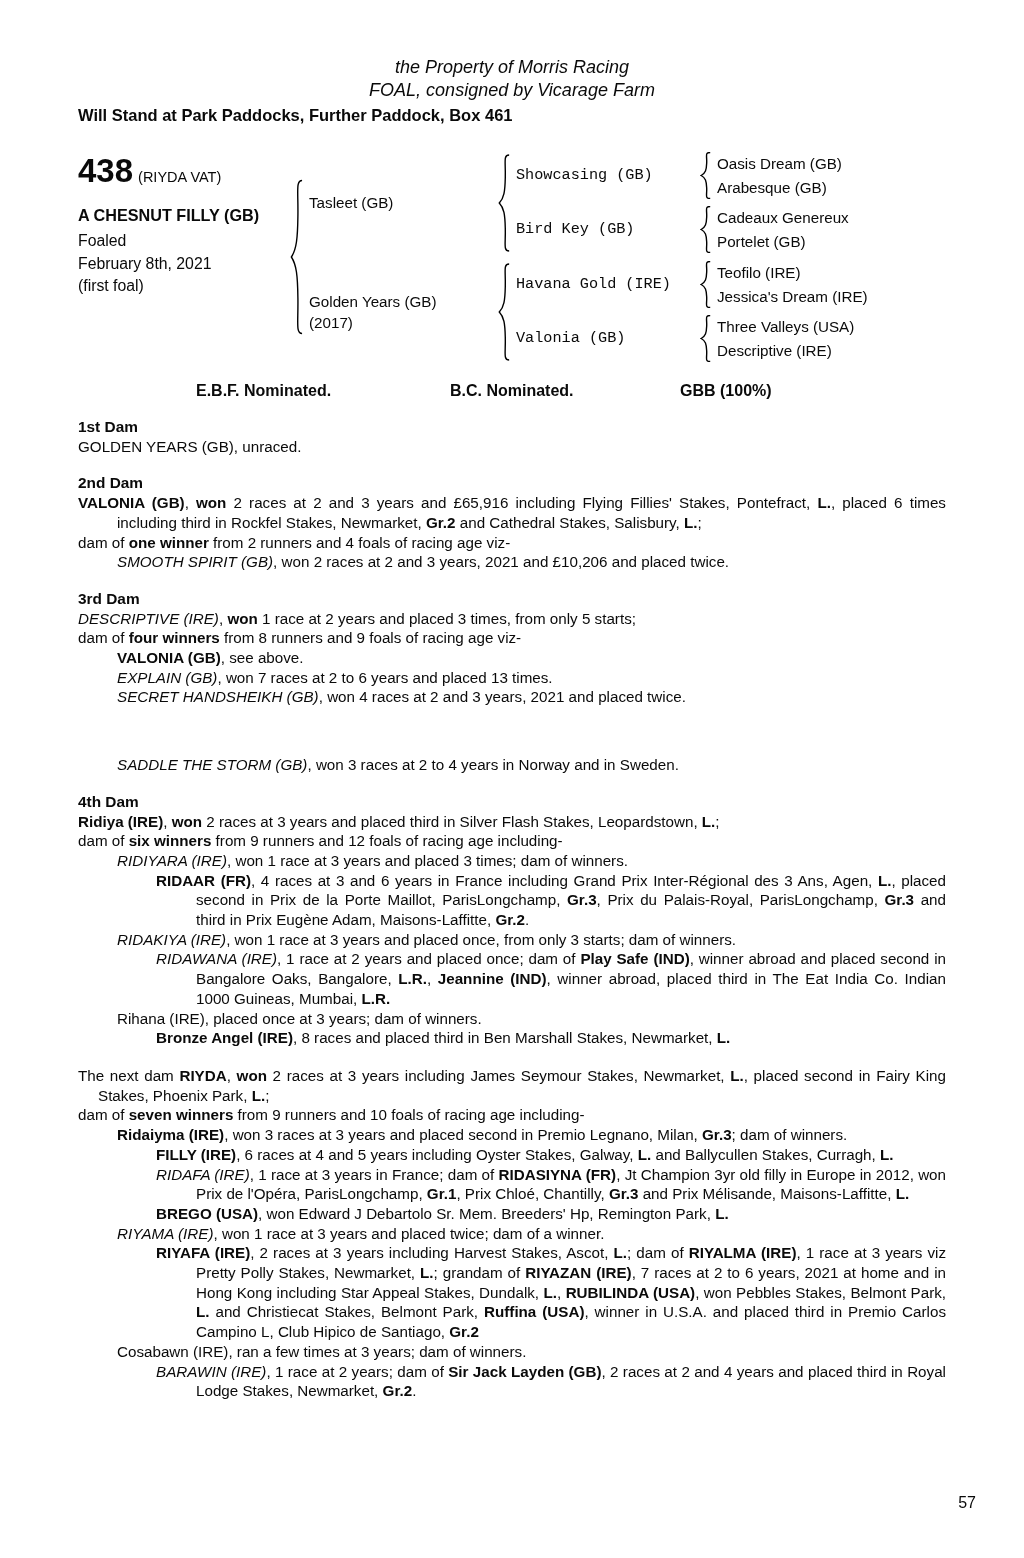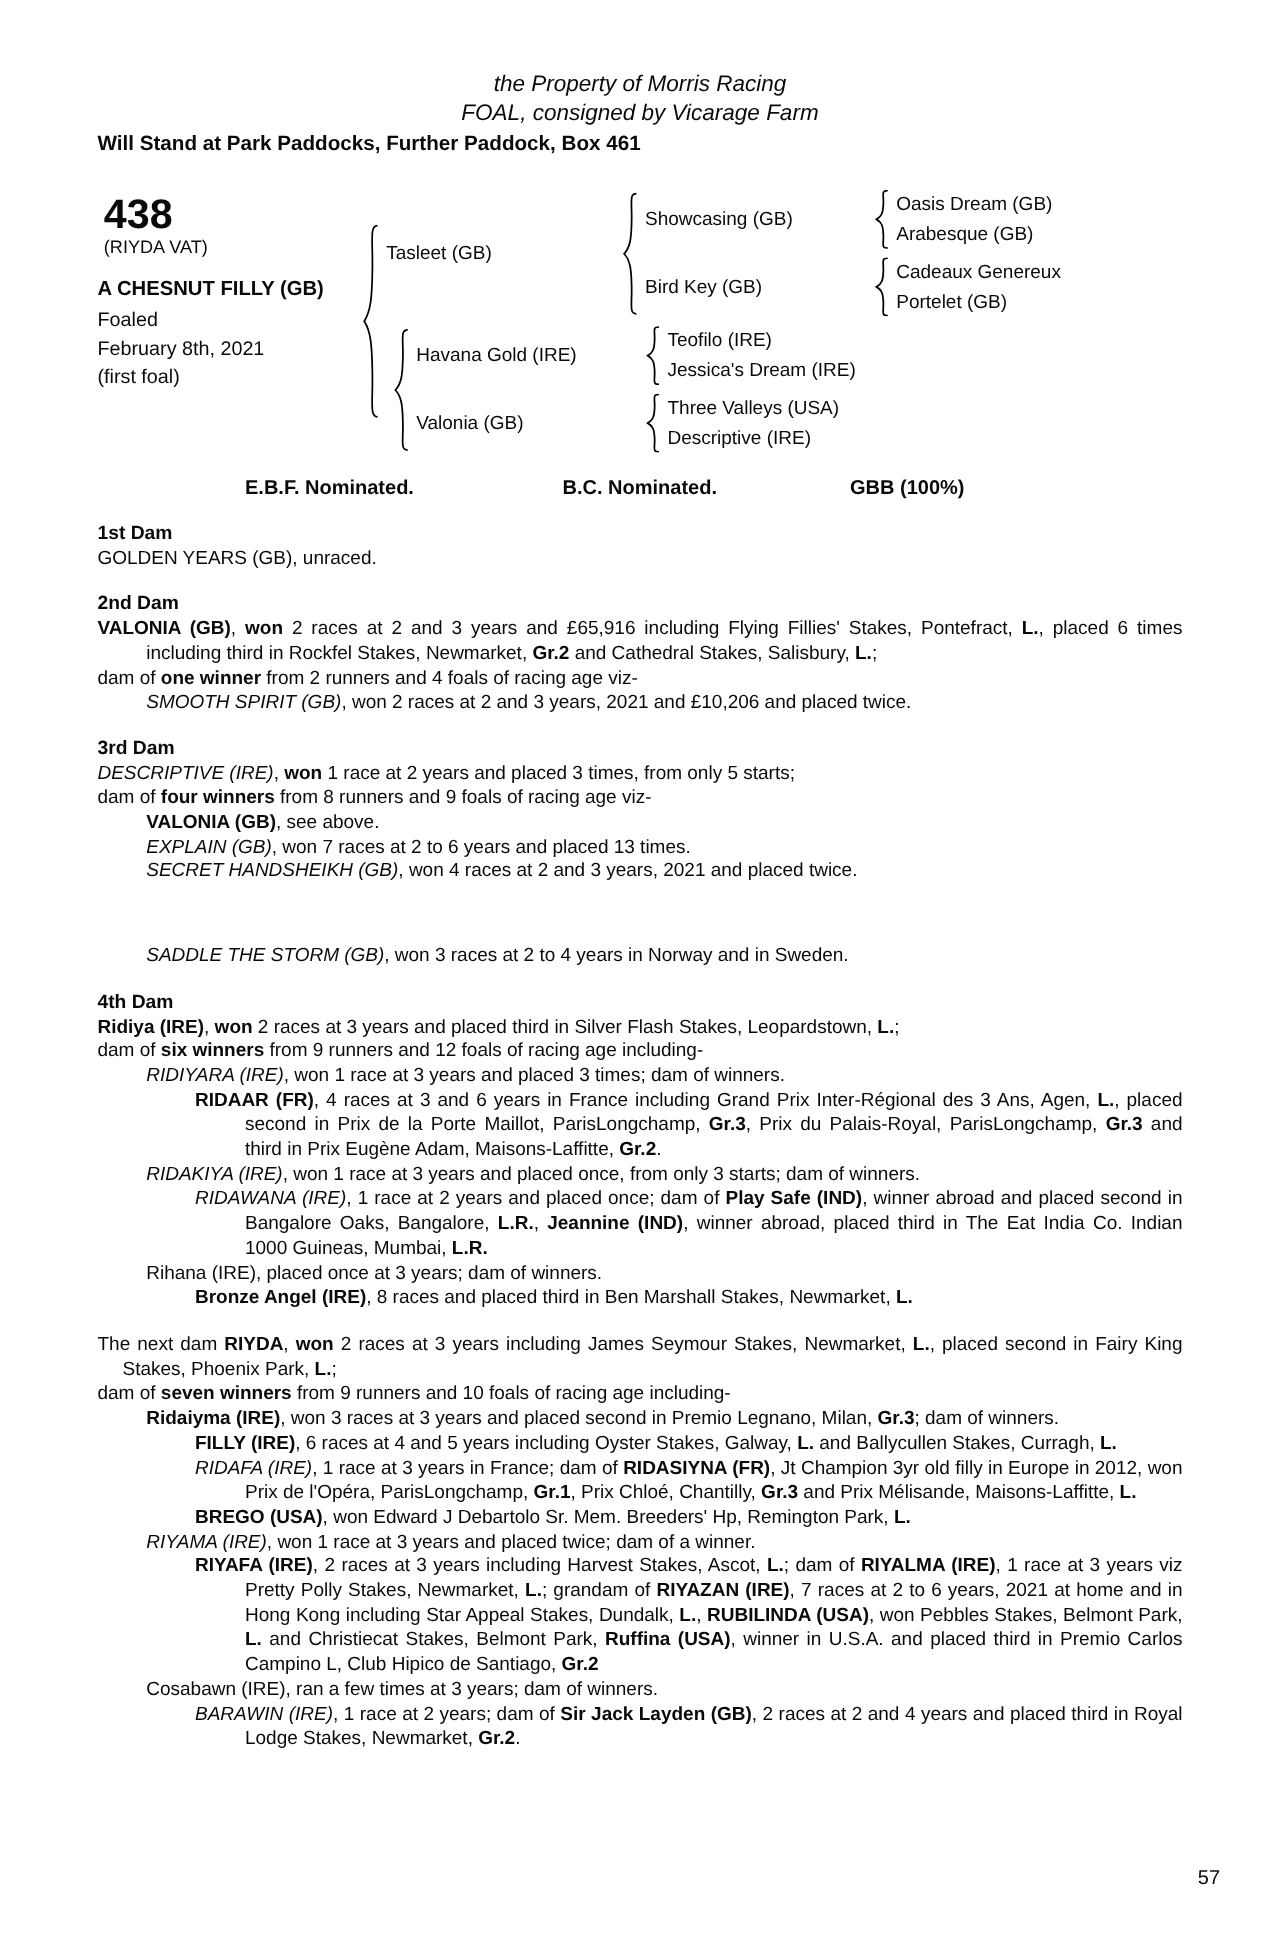--- a/index.html
+++ b/index.html
@@ -9,33 +9,33 @@
     font-family:"Liberation Sans","DejaVu Sans",sans-serif;
     padding:56px 78px 0 78px;
   }
   
   .hdr{text-align:center;font-style:italic;font-size:18px;line-height:23px;}
   .stand{font-weight:bold;font-size:16.5px;line-height:22px;margin-top:2px;}
 
   
   .pedigree-row{display:flex;margin-top:26px;}
   .lot-col{width:212px;flex:none;}
-  .lot-line{display:flex;align-items:baseline;flex-direction:column;}
+  .lot-line{display:flex;align-items:baseline;}
   .lot-num{font-size:33px;font-weight:bold;}
   .lot-vat{font-size:14.5px;margin-left:5px;}
   .lot-desc{margin-top:14px;font-size:15.8px;line-height:22.5px;}
   .lot-desc .name{font-weight:bold;font-size:16.2px;line-height:22px;margin-bottom:4px;width:200px;}
 
   .tree{display:flex;align-items:center;font-size:15.2px;flex:1;}
   .halves{display:flex;flex-direction:column;gap:8px;}
   .half{display:flex;align-items:center;}
   .quarters{display:flex;flex-direction:column;gap:7px;}
   .quarter{display:flex;align-items:center;}
   .g1slot{width:183px;line-height:21px;}
-  .g2slot{width:178px;line-height:21px;white-space:nowrap;}
+  .g2slot{width:178px;line-height:21px;white-space:nowrap;font-family:Liberation Mono, monospace;}
   .g3pair{display:flex;flex-direction:column;justify-content:space-between;height:45px;}
   .g3line{line-height:21px;white-space:nowrap;}
   svg.brace{flex:none;display:block;}
   .main-brace{width:13px;height:156px;margin-right:6px;}
   .half-brace{width:12px;height:98px;margin:0 6px;}
   .q-brace{width:11px;height:47px;margin:0 6px;}
   svg.brace path{stroke:#000;fill:none;stroke-width:1.4;vector-effect:non-scaling-stroke;}
 
   
   .noms{display:flex;margin-top:20px;padding-left:118px;font-weight:bold;font-size:16px;}
@@ -101,20 +101,24 @@
                 </svg>
               <div class="g3pair">
                 <div class="g3line">Cadeaux Genereux</div>
                 <div class="g3line">Portelet (GB)</div>
               </div>
             </div>
           </div>
         </div>
 
         <div class="half">
+          <div class="g1slot">
+            <div>Golden Years (GB)</div>
+            <div>(2017)</div>
+          </div>
           <svg class="brace half-brace" viewBox="0 0 14 100" preserveAspectRatio="none">
               <path d="M13,1 C6,1 9,8 8.5,24 C8.2,38 7,45 1.5,50 C7,55 8.2,62 8.5,76 C9,92 6,99 13,99"></path>
             </svg>
           <div class="quarters">
             <div class="quarter">
               <div class="g2slot">Havana Gold (IRE)</div>
               <svg class="brace q-brace" viewBox="0 0 14 100" preserveAspectRatio="none">
                   <path d="M13,1 C6,1 9,8 8.5,24 C8.2,38 7,45 1.5,50 C7,55 8.2,62 8.5,76 C9,92 6,99 13,99"></path>
                 </svg>
               <div class="g3pair">

